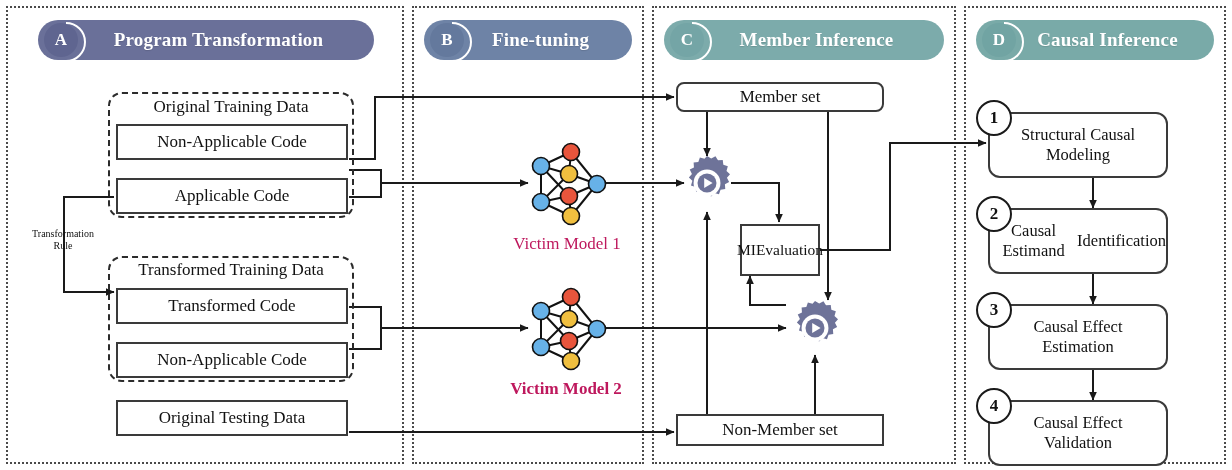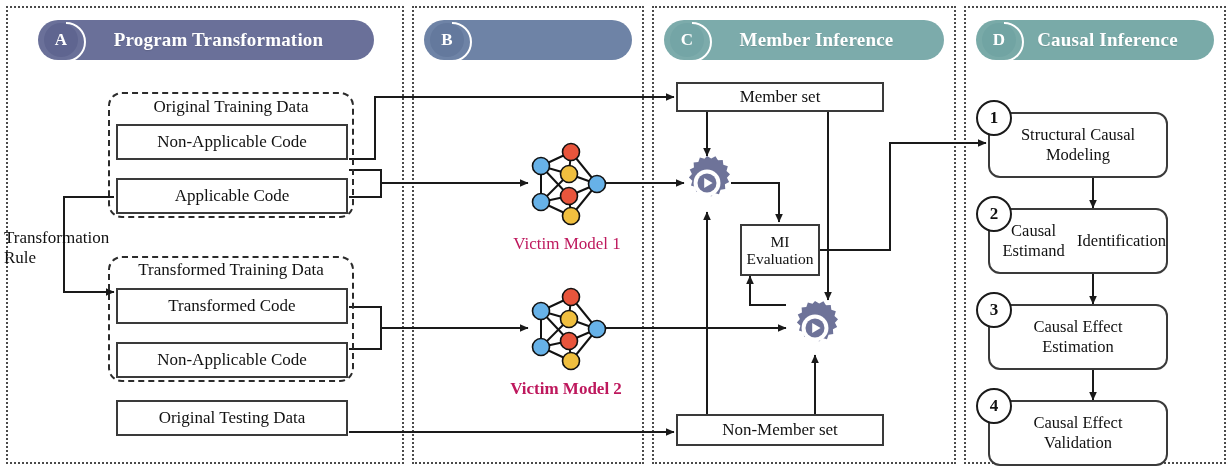--- a/index.html
+++ b/index.html
@@ -27,21 +27,21 @@
   .dbox{position:absolute;border:2px dashed #2b2b2b;border-radius:14px;box-sizing:border-box;background:transparent;}
   .grouplabel{position:absolute;font-size:17px;color:#111;text-align:center;}
 
   .rbox{position:absolute;border:2px solid #3a3a3a;background:#fff;border-radius:12px;
         box-sizing:border-box;display:flex;align-items:center;justify-content:center;
         text-align:center;font-size:16.5px;color:#111;line-height:1.2;}
   .numcircle{position:absolute;width:32px;height:32px;border-radius:50%;border:2px solid #1a1a1a;
         background:#fff;display:flex;align-items:center;justify-content:center;
         font-weight:bold;font-size:17px;color:#111;z-index:5;}
 
-  .smalltext{position:absolute;font-size:17px;color:#111;text-align:left;line-height:1.15;}
+  .smalltext{position:absolute;font-size:10px;color:#111;text-align:center;line-height:1.15;}
   .caption{position:absolute;font-size:17px;color:#be185d;text-align:center;width:160px;}
 
   svg.wires{position:absolute;left:0;top:0;width:1232px;height:470px;pointer-events:none;}
   .nn{position:absolute;}
   .gear{position:absolute;}
 </style>
 </head>
 <body>
 
 <div id="stage">
@@ -57,20 +57,21 @@
       </div>
     <div class="ring"></div>
     <div class="htitle">Program Transformation</div>
   </div>
 
   <div class="hdr" style="left:424px;top:20px;width:208px;background:#6e83a6;">
     <div class="badge" style="background:#64799d;">
         <span>B</span>
       </div>
     <div class="ring"></div>
+    <div class="htitle">Fine-tuning</div>
   </div>
 
   <div class="hdr" style="left:664px;top:20px;width:280px;background:#7cabab;">
     <div class="badge" style="background:#74a5a6;">
         <span>C</span>
       </div>
     <div class="ring"></div>
     <div class="htitle">Member Inference</div>
   </div>
 
@@ -196,21 +197,21 @@
         <circle cx="46" cy="14" r="8.5" fill="#e8553c"></circle>
         <circle cx="44" cy="36" r="8.5" fill="#f0bf3f"></circle>
         <circle cx="44" cy="58" r="8.5" fill="#e8553c"></circle>
         <circle cx="46" cy="78" r="8.5" fill="#f0bf3f"></circle>
         <circle cx="72" cy="46" r="8.5" fill="#67b2e8"></circle>
       </g>
     </svg>
   </div>
   <div class="caption" style="left:486px;top:379px;font-weight:bold;">Victim Model 2</div>
 
-  <div class="box" style="left:676px;top:82px;width:208px;height:30px;">Member set</div>
+  <div class="box" style="left:676px;top:82px;width:208px;height:30px;border-radius:8px;">Member set</div>
 
   <div class="gear" style="left:679px;top:155px;width:56px;height:56px;">
     <svg viewBox="0 0 100 100" width="56" height="56">
       <g fill="#6e7399">
         <path d="M50 2 l7.5 4.2 7.6-4 4.5 7.3 8.5-.6 1.1 8.4 8 2.9-2.4 8.2 6.3 5.8-5.5 6.5 3.9 7.6-7.5 4.1.6 8.5-8.4 1.2-2.8 8.1-8.3-2.5-5.8 6.3-6.4-5.5-7.7 3.9-4-7.5-8.6.6-1.1-8.4-8.1-2.8 2.5-8.3-6.3-5.8 5.5-6.4-3.9-7.7 7.5-4-.6-8.6 8.4-1.1 2.8-8.1 8.3 2.5z"></path>
       </g>
       <circle cx="50" cy="50" r="24" fill="#fff"></circle>
       <circle cx="50" cy="50" r="17" fill="#6e7399"></circle>
       <path d="M45 41 l15 9 -15 9 z" fill="#fff"></path>
     </svg>
@@ -220,21 +221,21 @@
     <svg viewBox="0 0 100 100" width="56" height="56">
       <g fill="#6e7399">
         <path d="M50 2 l7.5 4.2 7.6-4 4.5 7.3 8.5-.6 1.1 8.4 8 2.9-2.4 8.2 6.3 5.8-5.5 6.5 3.9 7.6-7.5 4.1.6 8.5-8.4 1.2-2.8 8.1-8.3-2.5-5.8 6.3-6.4-5.5-7.7 3.9-4-7.5-8.6.6-1.1-8.4-8.1-2.8 2.5-8.3-6.3-5.8 5.5-6.4-3.9-7.7 7.5-4-.6-8.6 8.4-1.1 2.8-8.1 8.3 2.5z"></path>
       </g>
       <circle cx="50" cy="50" r="24" fill="#fff"></circle>
       <circle cx="50" cy="50" r="17" fill="#6e7399"></circle>
       <path d="M45 41 l15 9 -15 9 z" fill="#fff"></path>
     </svg>
   </div>
 
-  <div class="box" style="left:740px;top:224px;width:80px;height:52px;flex-direction:column;font-size:15.5px;">
+  <div class="box" style="left:740px;top:224px;width:80px;height:52px;font-size:15.5px;">
     <span>MI</span>
     <span>Evaluation</span>
   </div>
 
   <div class="box" style="left:676px;top:414px;width:208px;height:32px;">Non-Member set</div>
 
   <div class="rbox" style="left:988px;top:112px;width:180px;height:66px;flex-direction:column;">
     <span>Structural Causal</span>
     <span>Modeling</span>
   </div>

